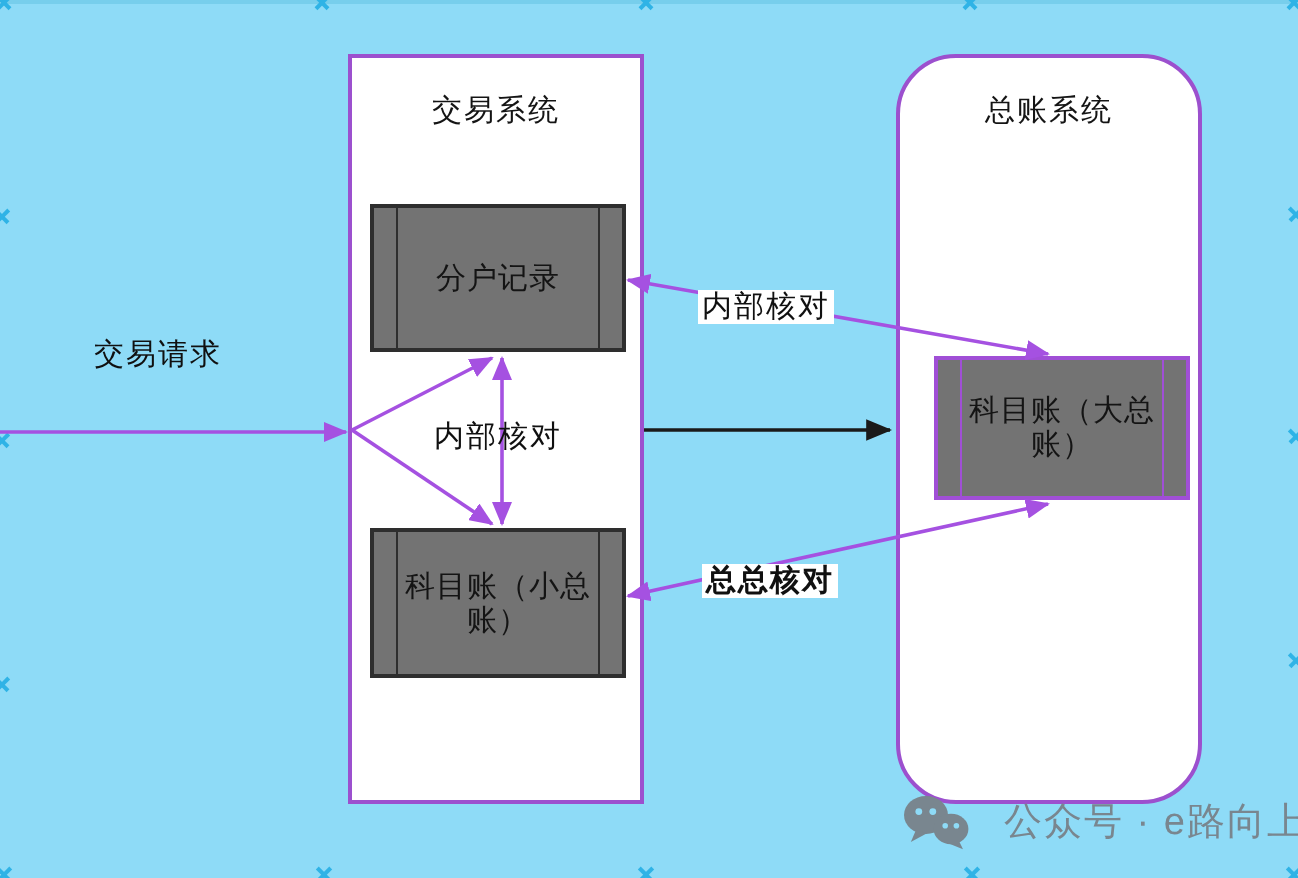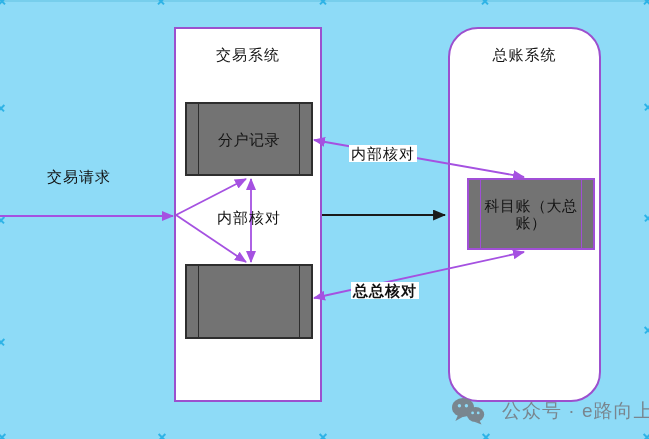--- a/index.html
+++ b/index.html
@@ -86,20 +86,21 @@
   </div>
 
   <div class="pnode node-subrec">
     <i class="bl"></i>
     <i class="br"></i>
     <div class="plabel">分户记录</div>
   </div>
   <div class="pnode node-small">
     <i class="bl"></i>
     <i class="br"></i>
+    <div class="plabel">科目账（小总账）</div>
   </div>
   <div class="pnode purple node-big">
     <i class="bl"></i>
     <i class="br"></i>
     <div class="plabel">科目账（大总账）</div>
   </div>
 
   <svg class="arrows" width="649" height="439" viewBox="0 0 649 439">
     <defs>
       <marker id="ap" viewBox="0 0 12 10" refX="11" refY="5" markerWidth="12" markerHeight="10" orient="auto-start-reverse" markerUnits="userSpaceOnUse">

